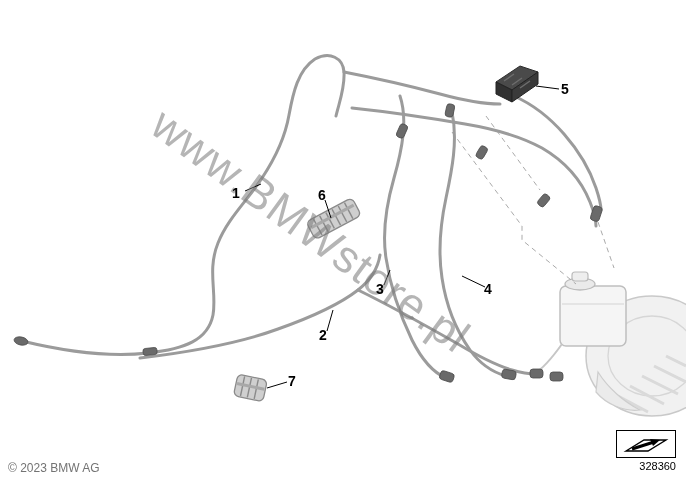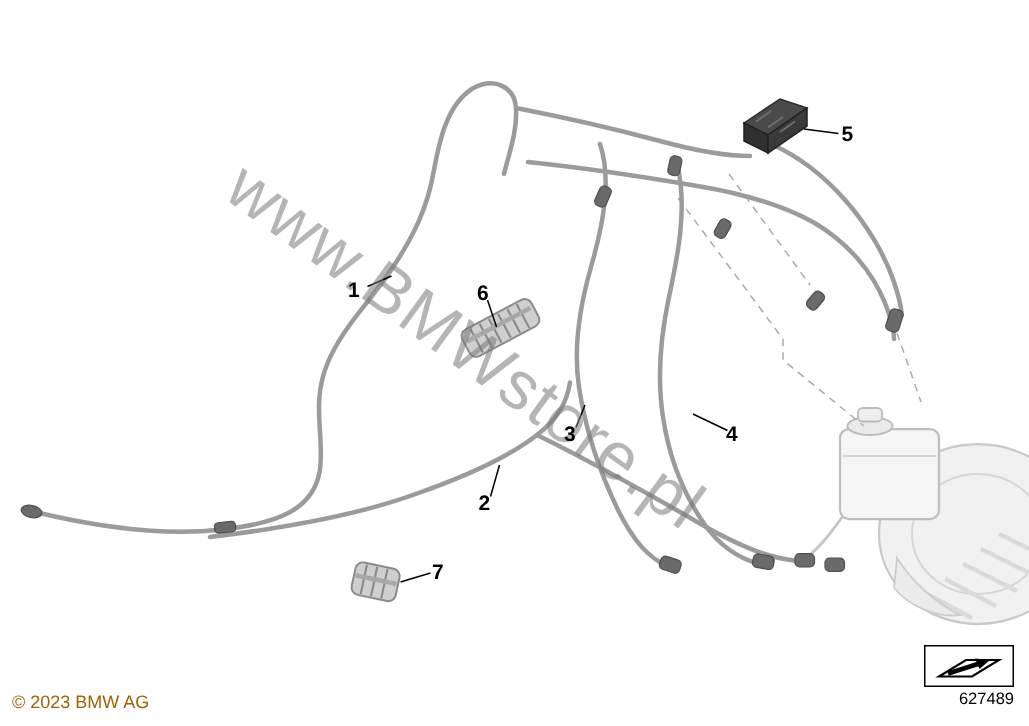--- a/index.html
+++ b/index.html
@@ -29,21 +29,21 @@
     font-size:14px;
     font-weight:bold;
     color:#000;
     line-height:1;
     cursor:pointer;
   }
   .copyright{
     position:absolute;
     left:8px;top:461px;
     font-size:12px;
-    color:#a16207;
+    color:#737373;
   }
   .part-number{
     position:absolute;
     right:10px;top:460px;
     font-size:11px;
     color:#000;
     text-align:right;
   }
   .part-box{
     position:absolute;
@@ -185,15 +185,15 @@
   <div class="copyright">© 2023 BMW AG</div>
 
   <div class="part-box">
     <svg width="52" height="22" viewBox="0 0 52 22">
       <polygon points="6,18 24,7 46,7 28,18" fill="none" stroke="#000" stroke-width="1.4"></polygon>
       <line x1="12" y1="16" x2="34" y2="9" stroke="#000" stroke-width="3"></line>
       <polygon points="40,7 30,6 33,13" fill="#000"></polygon>
     </svg>
   </div>
 
-  <div class="part-number">627489</div>
+  <div class="part-number">328360</div>
 
 </div>
 
 </body></html>

